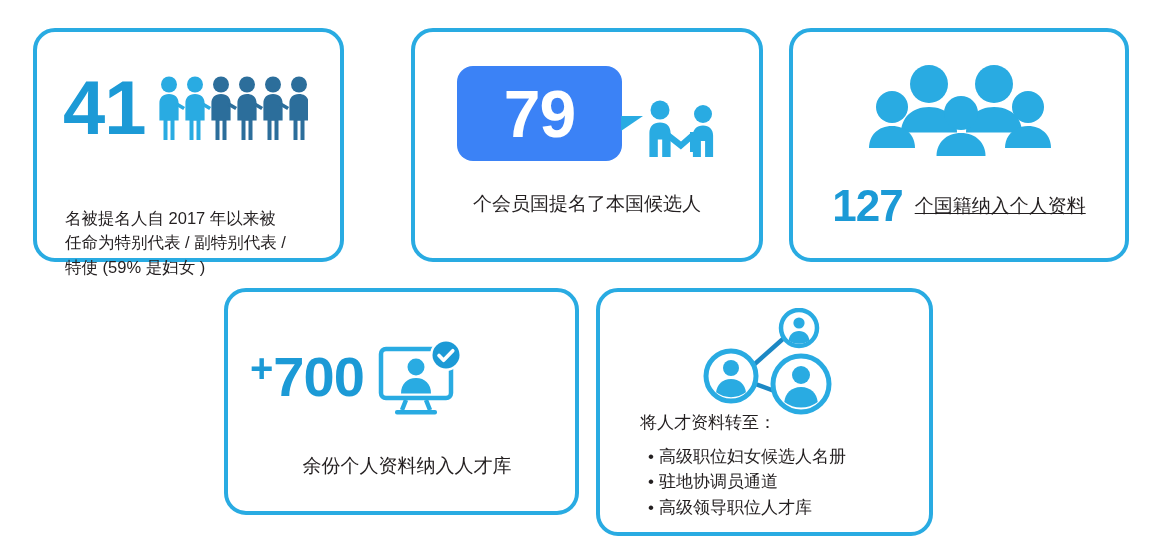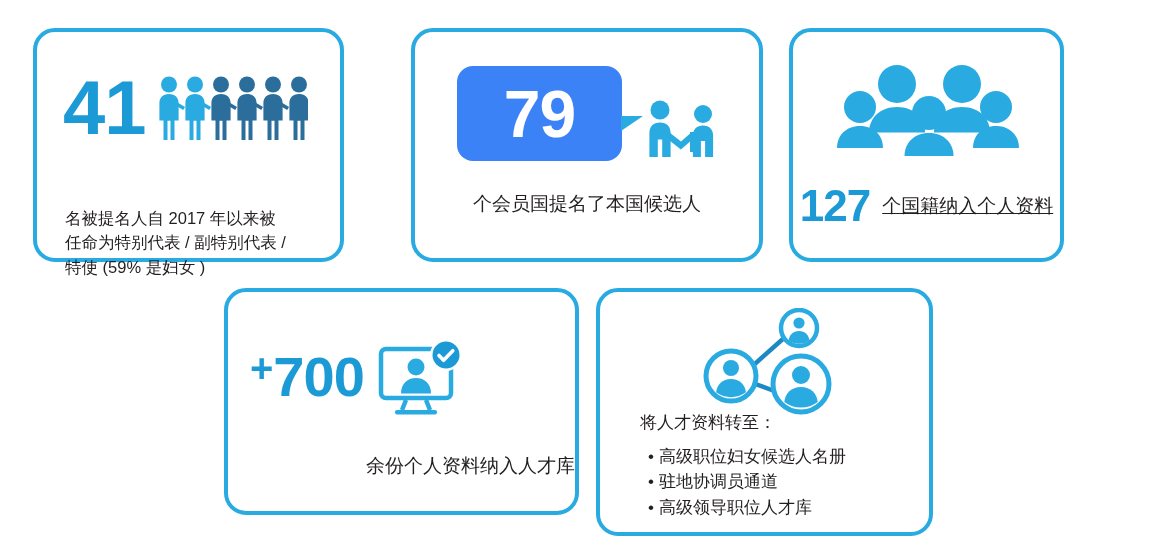--- a/index.html
+++ b/index.html
@@ -26,21 +26,21 @@
     position: absolute;
     background: #ffffff;
     border: 4px solid #29abe2;
     border-radius: 22px;
     box-sizing: border-box;
   }
 
   
   #card-1 { left: 33px;  top: 28px;  width: 311px; height: 234px; }
   #card-2 { left: 411px; top: 28px;  width: 352px; height: 234px; }
-  #card-3 { left: 789px; top: 28px;  width: 275px; height: 234px; }
+  #card-3 { left: 789px; top: 28px;  width: 340px; height: 234px; }
   #card-4 { left: 224px; top: 288px; width: 355px; height: 227px; }
   #card-5 { left: 596px; top: 288px; width: 337px; height: 248px; }
 
   
   .big-number {
     color: #1c9ad6;
     font-weight: bold;
     letter-spacing: -1px;
     line-height: 1;
   }
@@ -145,21 +145,21 @@
     line-height: 1;
     align-self: flex-start;
     margin-top: 12px;
   }
   .c4-num { font-size: 56px; }
   .c4-monitor { margin-left: 14px; margin-top: 4px; }
   .c4-caption {
     position: absolute;
     left: 0; right: 0;
     top: 160px;
-    text-align: right;
+    text-align: center;
     padding-left: 11px;
   }
 
   
   .c5-network {
     position: absolute;
     left: 0; right: 0;
     top: 16px;
     display: flex;
     justify-content: center;

